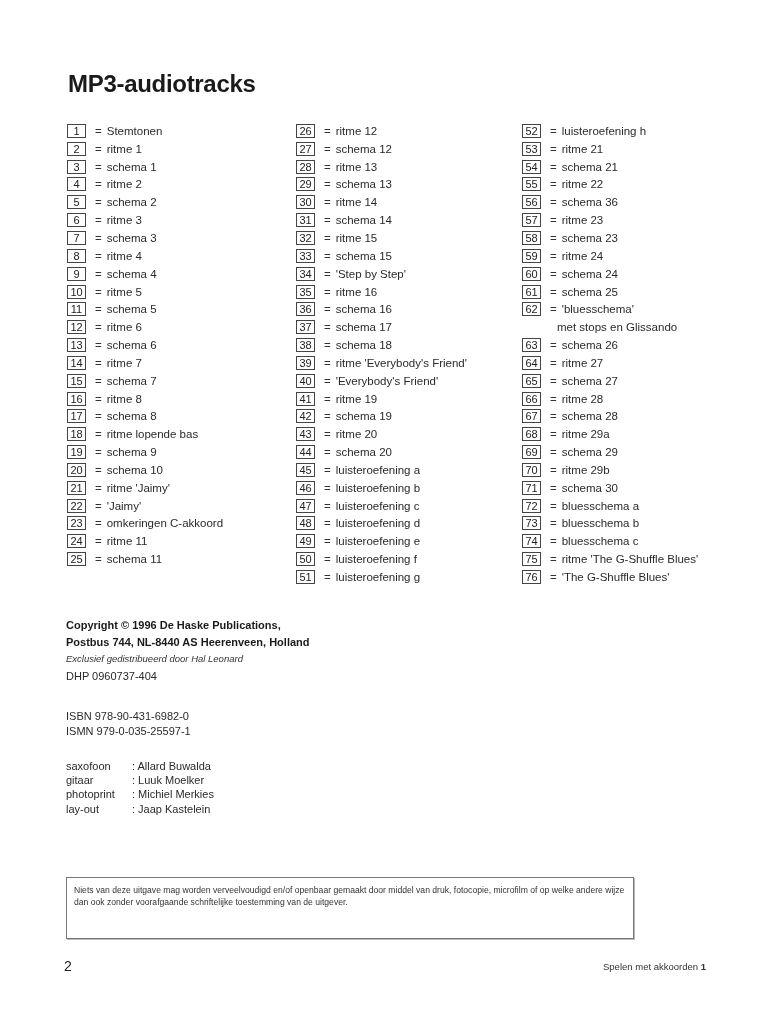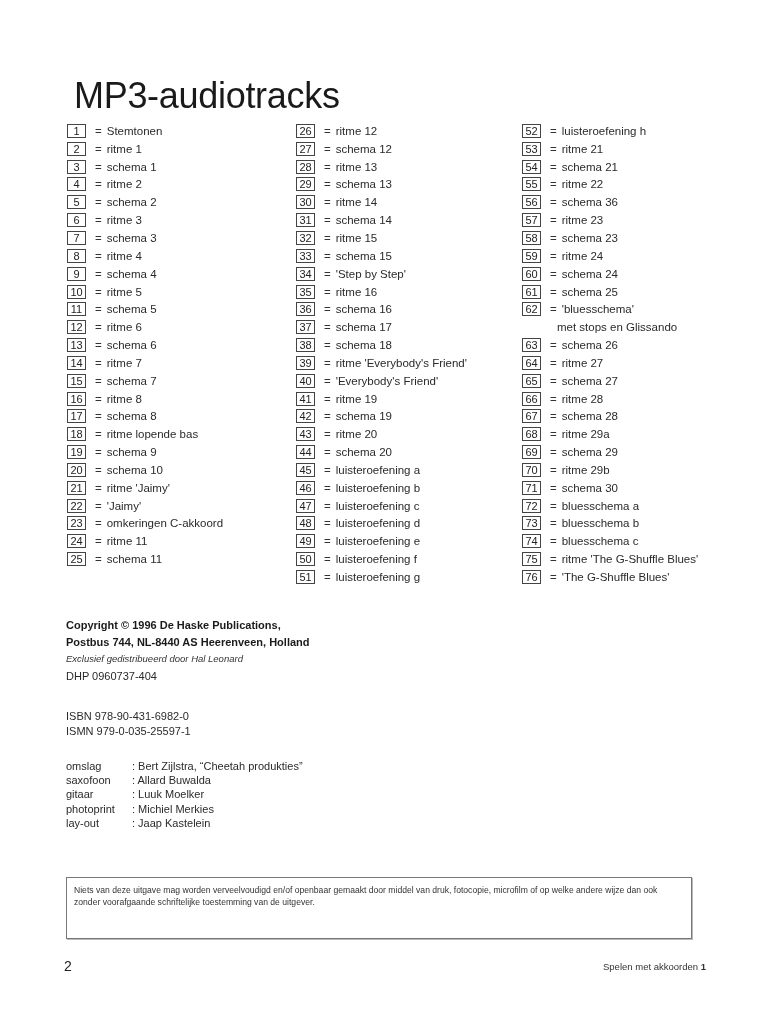--- a/index.html
+++ b/index.html
@@ -1,37 +1,37 @@
 <!DOCTYPE html>
 <html><head>
 <meta charset="utf-8">
 <style>
   html, body { margin: 0; padding: 0; background: #ffffff; }
   body { width: 772px; height: 1024px; position: relative; overflow: hidden;
          font-family: "Liberation Sans", sans-serif; color: #2a2a2a; }
-  .title { position: absolute; left: 64px; top: 68px; font-size: 36px; font-weight: normal;
-           color: #1a1a1a; letter-spacing: -0.3px; margin: 10px; line-height: 1; }
+  .title { position: absolute; left: 64px; top: 68px; font-size: 24px; font-weight: bold;
+           color: #1a1a1a; letter-spacing: -0.3px; margin: 4px; line-height: 1; }
   .col { position: absolute; top: 122px; }
   .col1 { left: 67px; }
   .col2 { left: 296px; }
   .col3 { left: 522px; }
   .track { height: 17.85px; display: flex; align-items: center; font-size: 11.5px; white-space: nowrap; }
   .num { display: inline-block; min-width: 15px; height: 12px; border: 1px solid #444; font-size: 11px;
          line-height: 12px; text-align: center; padding: 0 1px; color: #222; box-sizing: content-box; }
   .eq { margin-left: 9px; margin-right: 5px; color: #333; }
   .cont { padding-left: 35px; }
   .copyright { position: absolute; left: 66px; top: 617px; font-size: 11px; line-height: 17px; }
   .bold { font-weight: bold; color: #1a1a1a; }
   .ital { font-style: italic; font-size: 9.5px; color: #333; line-height: 15px; }
   .dhp { position: absolute; left: 66px; top: 670px; font-size: 11px; }
   .isbn { position: absolute; left: 66px; top: 709px; font-size: 11px; line-height: 14.5px; }
   .credits { position: absolute; left: 66px; top: 759px; font-size: 11px; line-height: 14.2px; }
   .credit-row { display: flex; }
   .credit-role { width: 66px; }
-  .notice { position: absolute; left: 66px; top: 877px; width: 626px; height: 62px;
+  .notice { position: absolute; left: 66px; top: 877px; width: 568px; height: 62px;
             border: 1px solid #777; box-shadow: 1px 1px 0 #bbb; font-size: 8.6px; color: #333;
             padding: 6px 7px; box-sizing: border-box; line-height: 12px; }
   .notice p { margin: 0; }
   .notice .en { font-style: italic; margin-top: 8px; }
   .pagenum { position: absolute; left: 64px; top: 958px; font-size: 14px; color: #222; }
   .booktitle { position: absolute; right: 66px; top: 961px; font-size: 9.5px; color: #333; }
   .booktitle b { font-weight: bold; }
 </style>
 </head>
 <body>
@@ -434,24 +434,20 @@
 
 <div class="dhp">DHP 0960737-404</div>
 
 <div class="isbn">
   <div>ISBN 978-90-431-6982-0</div>
   <div>ISMN 979-0-035-25597-1</div>
 </div>
 
 <div class="credits">
   <div class="credit-row">
-    <span class="credit-role">omslag</span>
-    <span>: Bert Zijlstra, “Cheetah produkties”</span>
-  </div>
-  <div class="credit-row">
     <span class="credit-role">saxofoon</span>
     <span>: Allard Buwalda</span>
   </div>
   <div class="credit-row">
     <span class="credit-role">gitaar</span>
     <span>: Luuk Moelker</span>
   </div>
   <div class="credit-row">
     <span class="credit-role">photoprint</span>
     <span>: Michiel Merkies</span>

